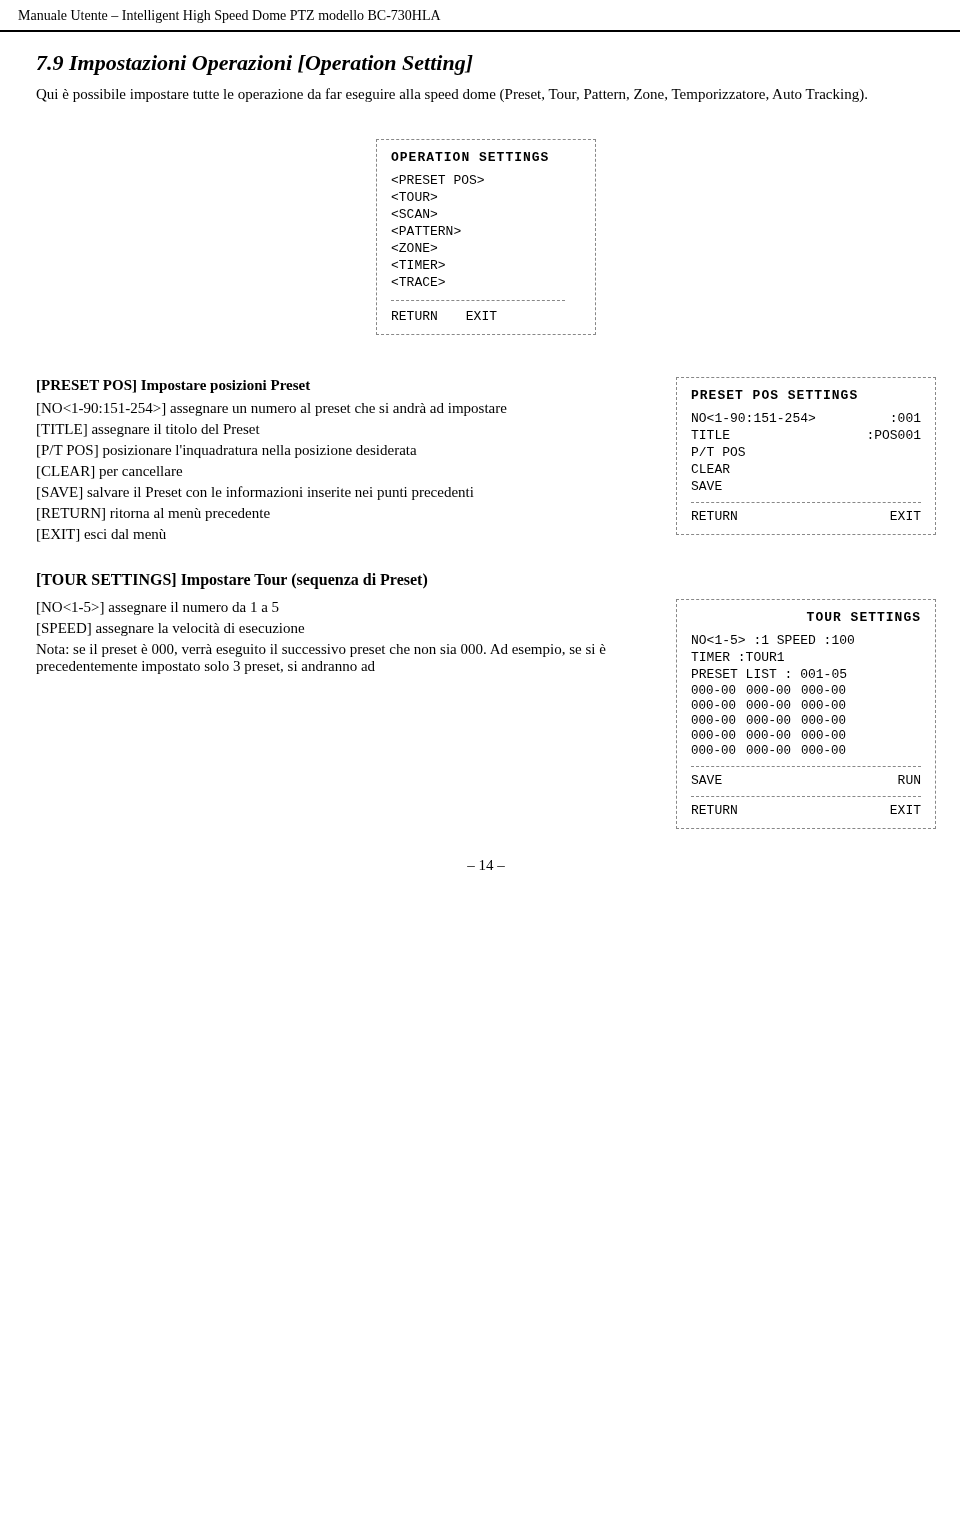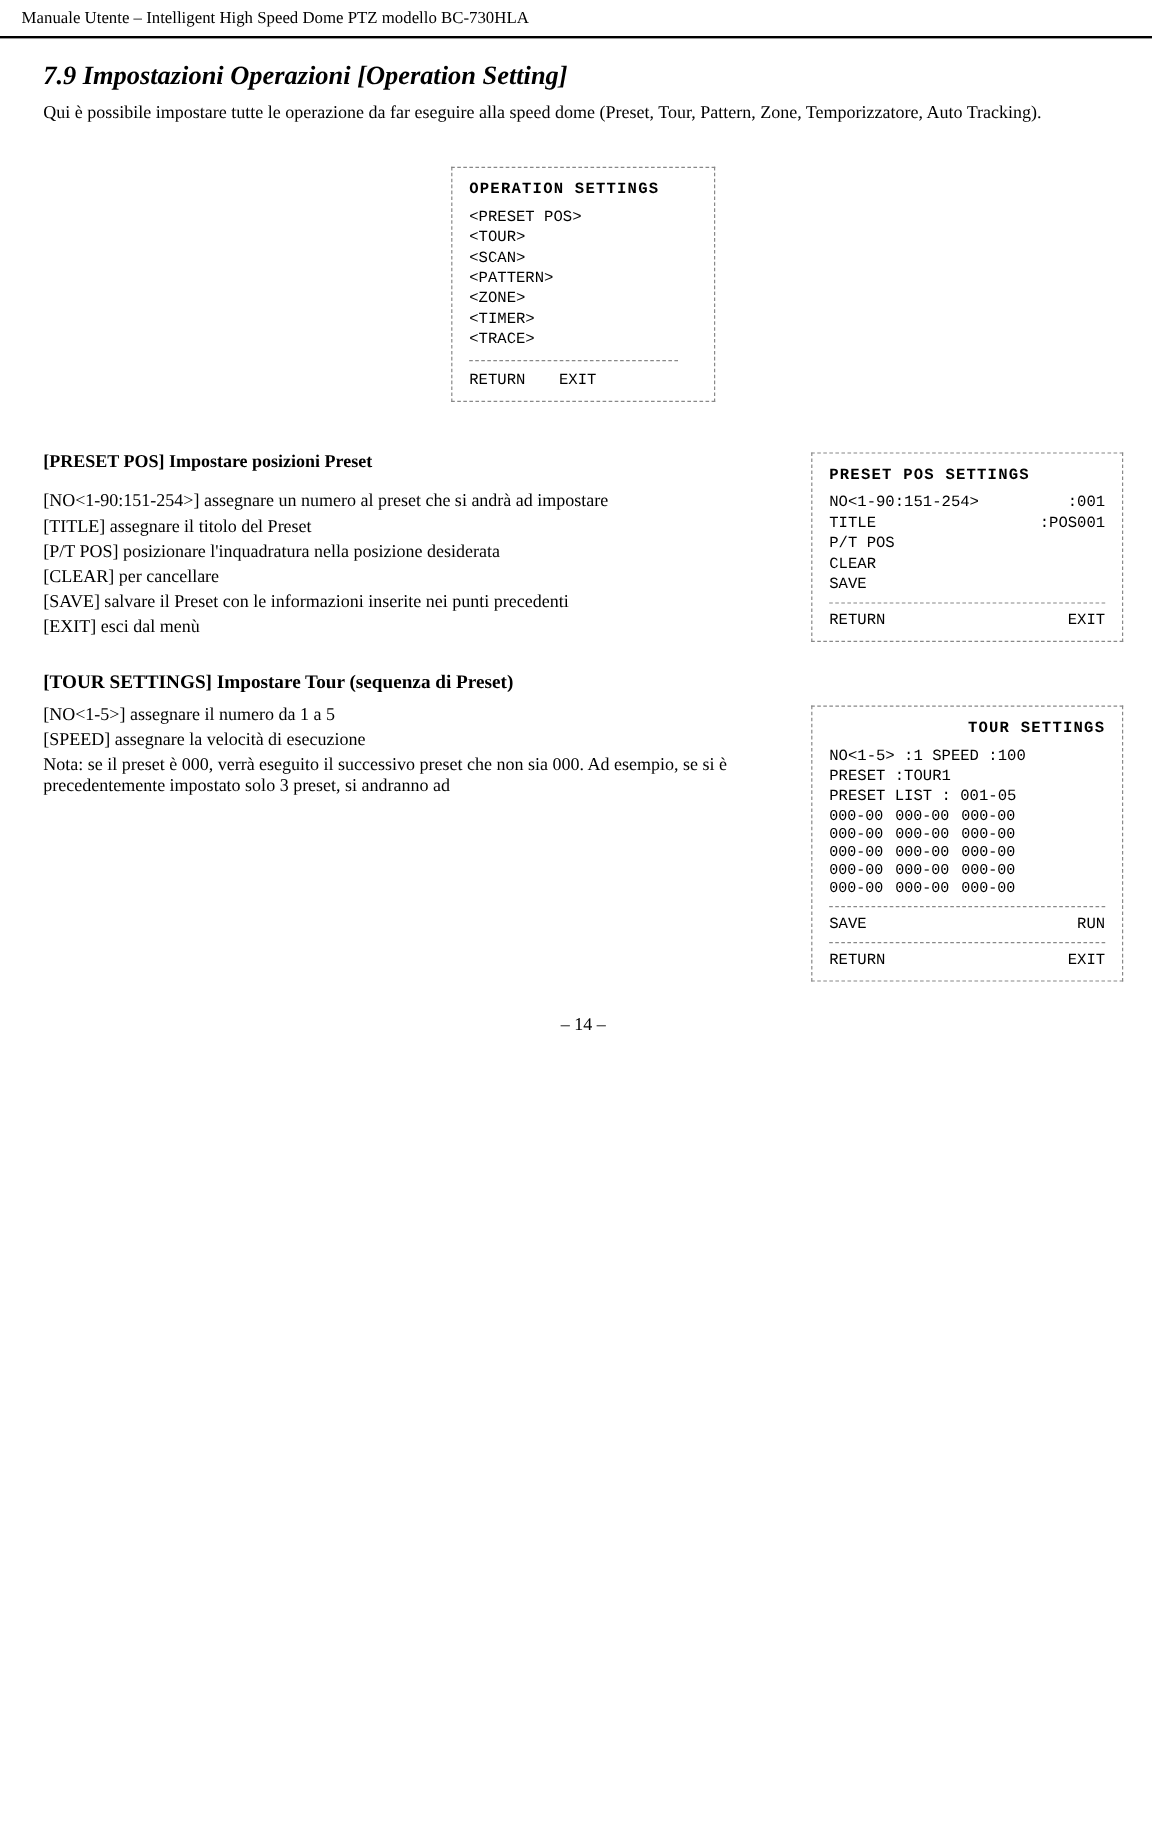--- a/index.html
+++ b/index.html
@@ -124,21 +124,21 @@
       font-size: 12.5px;
     }
     .tour-settings-box .footer {
       border-top: 1px dashed #888;
       display: flex;
       justify-content: space-between;
       margin-top: 8px;
       padding-top: 6px;
     }
     .section-text p {
-      margin-bottom: 16px;
+      margin-bottom: 6px;
     }
     .section-text .bracket-item {
       display: block;
       margin-bottom: 4px;
     }
     .bold { font-weight: bold; }
     .center-wrap {
       display: flex;
       justify-content: center;
       margin-bottom: 20px;
@@ -186,20 +186,21 @@
   </div>
 
   <div class="section-row">
     <div class="section-text">
       <p class="bold">[PRESET POS] Impostare posizioni Preset</p>
       <span class="bracket-item">[NO&lt;1-90:151-254&gt;] assegnare un numero al preset che si andrà ad impostare</span>
       <span class="bracket-item">[TITLE] assegnare il titolo del Preset</span>
       <span class="bracket-item">[P/T POS] posizionare l'inquadratura nella posizione desiderata</span>
       <span class="bracket-item">[CLEAR] per cancellare</span>
       <span class="bracket-item">[SAVE] salvare il Preset con le informazioni inserite nei punti precedenti</span>
+      <span class="bracket-item">[RETURN] ritorna al menù precedente</span>
       <span class="bracket-item">[EXIT] esci dal menù</span>
     </div>
     <div class="section-box-wrap">
       <div class="preset-pos-box">
         <div class="preset-pos-title">PRESET  POS  SETTINGS</div>
         <div class="row">
           <span>NO&lt;1-90:151-254&gt;</span>
           <span>:001</span>
         </div>
         <div class="row">
@@ -231,21 +232,21 @@
       <span class="bracket-item">[SPEED] assegnare la velocità di esecuzione</span>
       <span class="bracket-item">Nota: se il preset è 000, verrà eseguito il successivo preset che non sia 000. Ad esempio, se si è precedentemente impostato solo 3 preset, si andranno ad</span>
     </div>
     <div class="section-box-wrap">
       <div class="tour-settings-box">
         <div class="tour-settings-title">TOUR  SETTINGS</div>
         <div class="row">
           <span>NO&lt;1-5&gt; :1  SPEED  :100</span>
         </div>
         <div class="row">
-          <span>PRESET      :TOUR1</span>
+          <span>TIMER      :TOUR1</span>
         </div>
         <div class="row">
           <span>PRESET  LIST :  001-05</span>
         </div>
         <div class="grid-row">
           <span>000-00</span>
           <span>000-00</span>
           <span>000-00</span>
         </div>
         <div class="grid-row">

